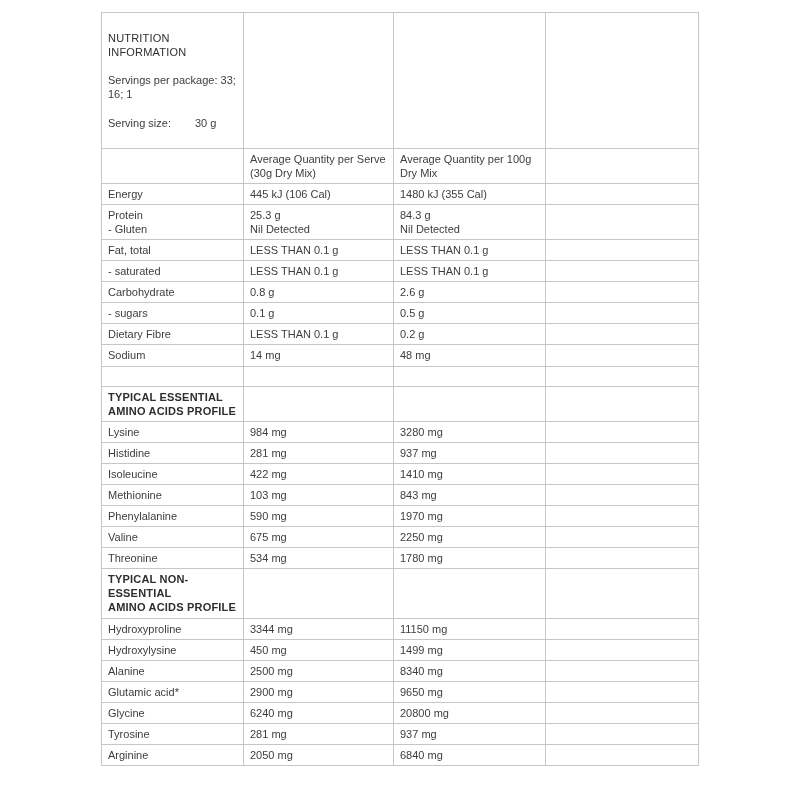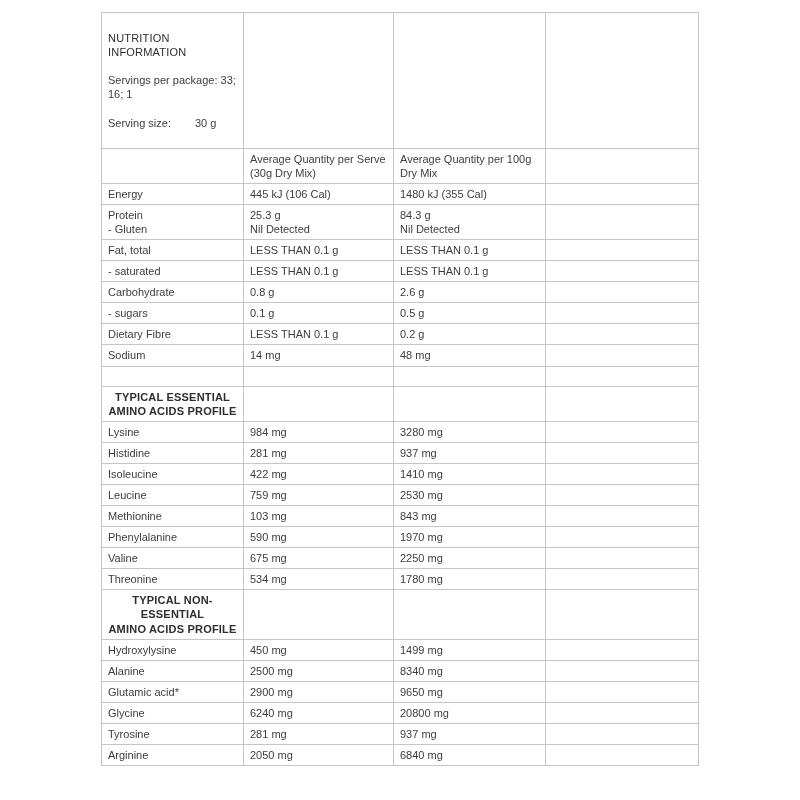--- a/index.html
+++ b/index.html
@@ -35,21 +35,20 @@
   }
   .info-cell { padding: 4px 6px 4px 6px !important; }
   .info-title {
     font-weight: normal;
     color: #2e2e2e;
     letter-spacing: 0.2px;
   }
   .section-label {
     font-weight: bold;
     color: #2e2e2e;
-    text-align: center;
     letter-spacing: 0.2px;
   }
   .ss-value { margin-left: 24px; }
 </style>
 </head>
 <body>
 
 <div class="panel">
   <table class="nutrition">
     <colgroup>
@@ -152,26 +151,20 @@
           <td>937 mg</td>
           <td></td>
         </tr>
         <tr>
           <td>Isoleucine</td>
           <td>422 mg</td>
           <td>1410 mg</td>
           <td></td>
         </tr>
         <tr>
-          <td>Leucine</td>
-          <td>759 mg</td>
-          <td>2530 mg</td>
-          <td></td>
-        </tr>
-        <tr>
           <td>Methionine</td>
           <td>103 mg</td>
           <td>843 mg</td>
           <td></td>
         </tr>
         <tr>
           <td>Phenylalanine</td>
           <td>590 mg</td>
           <td>1970 mg</td>
           <td></td>
@@ -186,20 +179,26 @@
           <td>Threonine</td>
           <td>534 mg</td>
           <td>1780 mg</td>
           <td></td>
         </tr>
         <tr>
           <td class="section-label">TYPICAL NON-ESSENTIAL
 AMINO ACIDS PROFILE</td>
           <td></td>
           <td></td>
+          <td></td>
+        </tr>
+        <tr>
+          <td>Hydroxyproline</td>
+          <td>3344 mg</td>
+          <td>11150 mg</td>
           <td></td>
         </tr>
         <tr>
           <td>Hydroxylysine</td>
           <td>450 mg</td>
           <td>1499 mg</td>
           <td></td>
         </tr>
         <tr>
           <td>Alanine</td>

